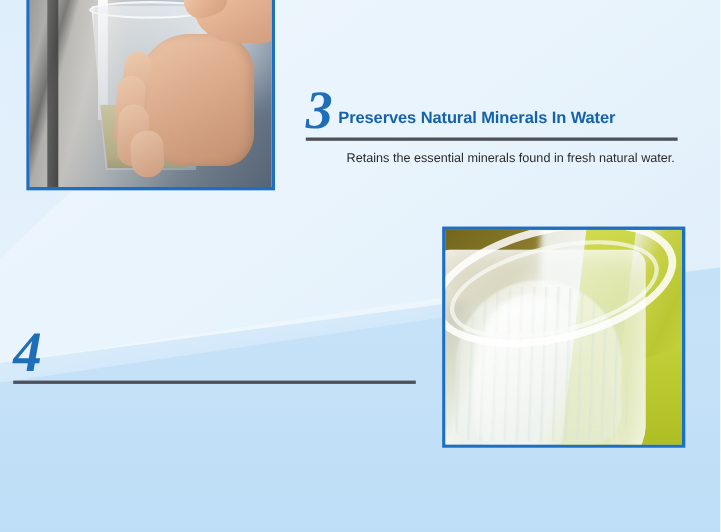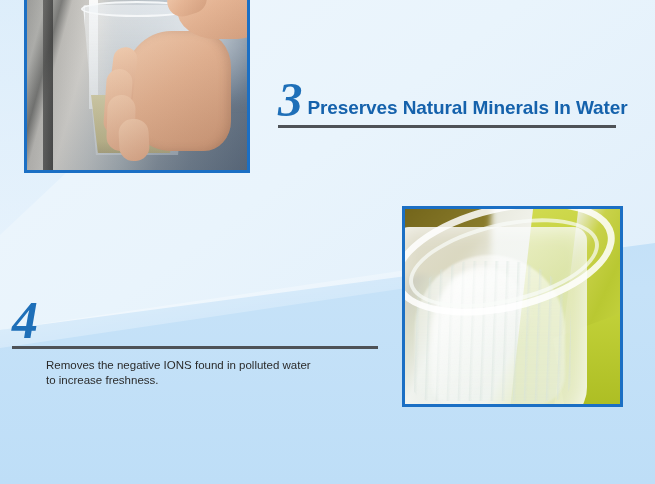--- a/index.html
+++ b/index.html
@@ -246,21 +246,21 @@
     font-size: 49px;
     line-height: 36px;
     color: #1e6fb8;
     letter-spacing: -1px;
     padding-bottom: 1px;
   }
   #block-4 .num { font-size: 52px; }
   .head-title {
     font-family: "Liberation Sans", sans-serif;
     font-weight: bold;
-    font-size: 19px;
+    font-size: 15px;
     line-height: 16px;
     color: #1562ac;
     letter-spacing: -0.1px;
     padding-bottom: 3px;
   }
   .rule {
     height: 3px;
     background: #4e5257;
     margin-top: 6px;
   }
@@ -320,24 +320,23 @@
       <div class="glass-rim-inner"></div>
     </div>
   </div>
 
   <div class="block" id="block-3">
     <div class="head-row">
       <span class="num">3</span>
       <span class="head-title">Preserves Natural Minerals In Water</span>
     </div>
     <div class="rule"></div>
+    <div class="sub">Retains the essential minerals found in fresh natural water.</div>
   </div>
 
   <div class="block" id="block-4">
     <div class="head-row">
       <span class="num">4</span>
     </div>
     <div class="rule"></div>
-    <div class="sub">Removes the negative IONS found in polluted water
-to increase freshness.</div>
   </div>
 
 </div>
 
 </body></html>

